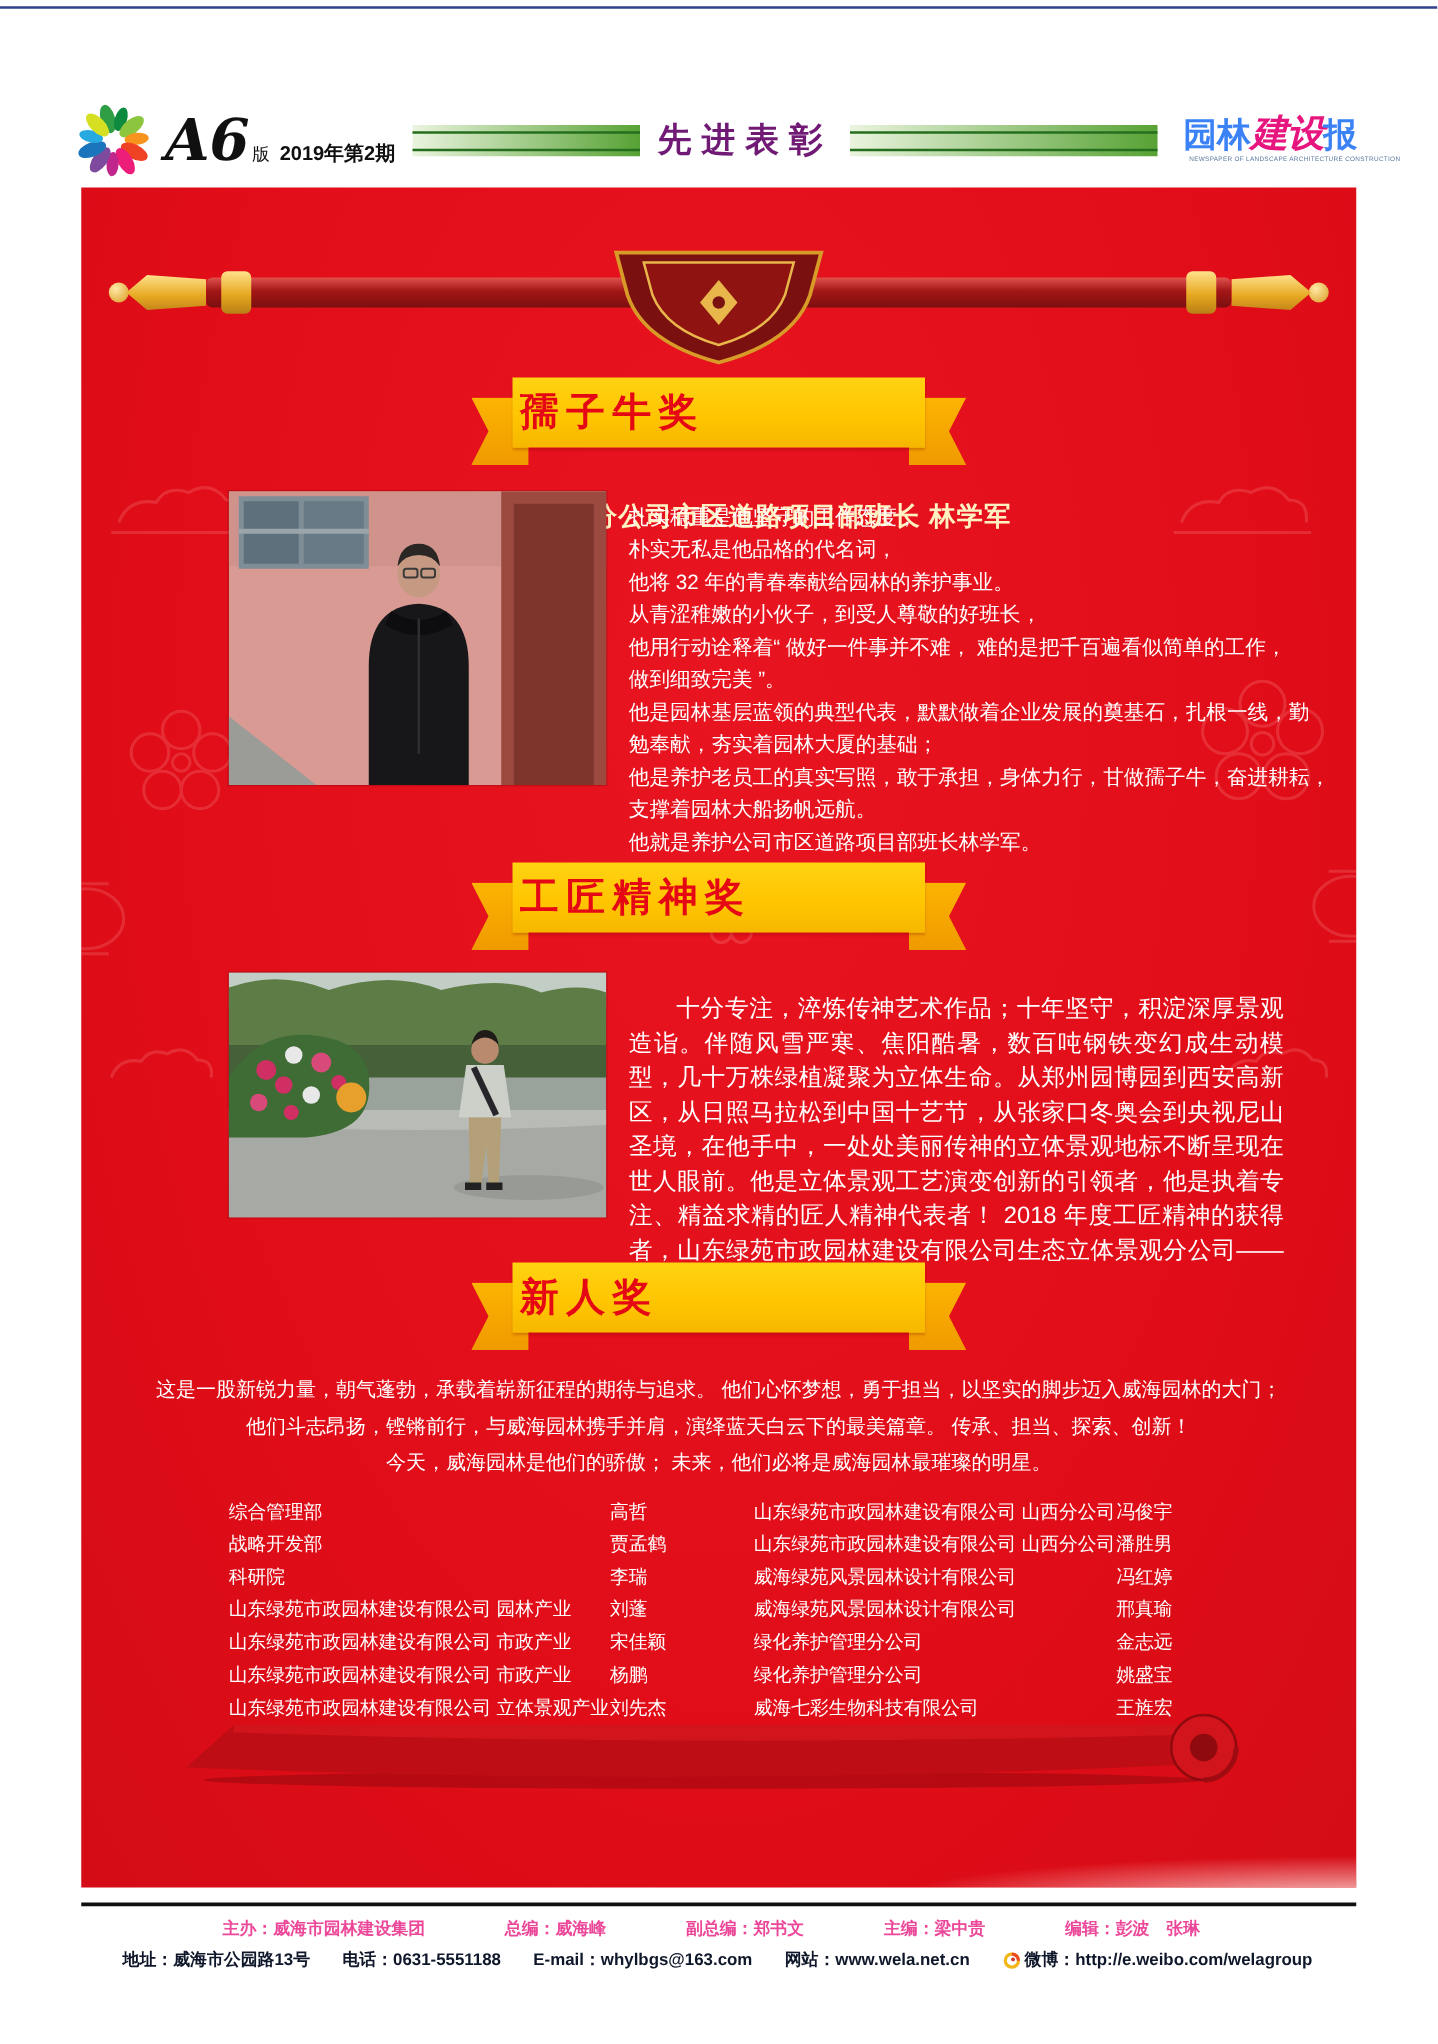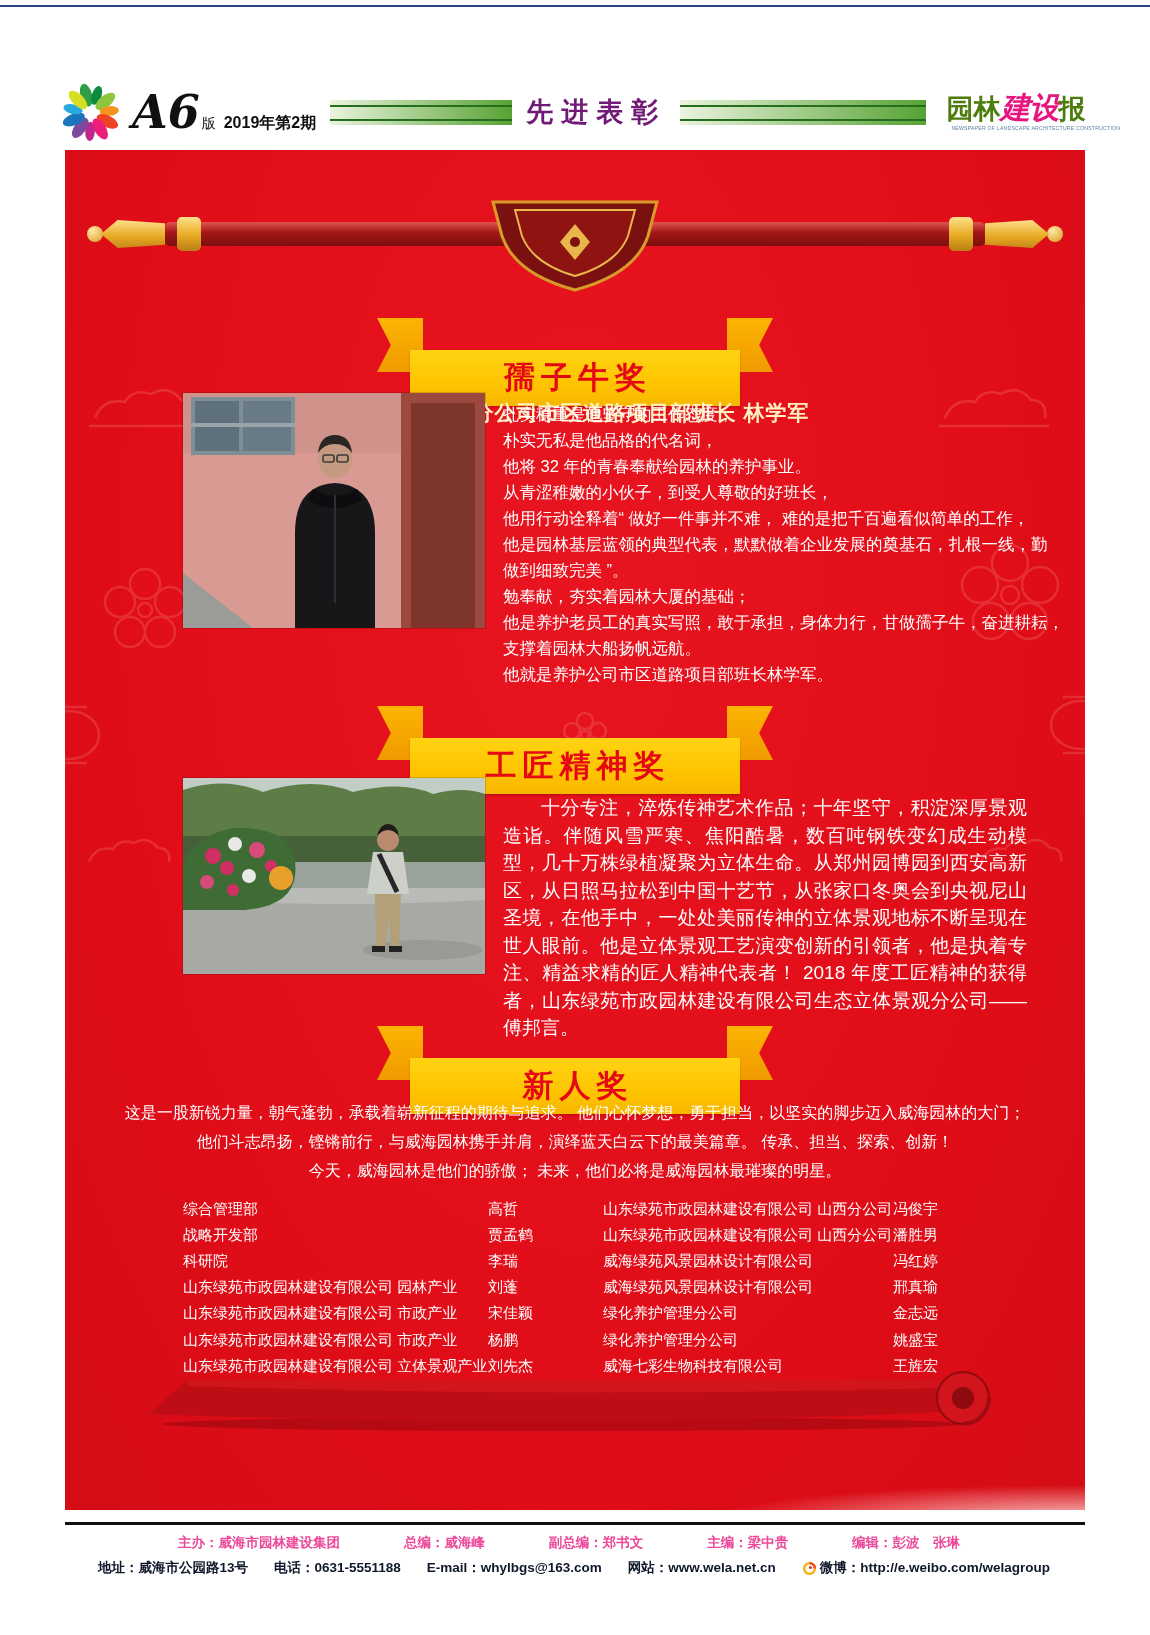--- a/index.html
+++ b/index.html
@@ -16,21 +16,21 @@
   .edition-issue{font-size:16px;font-weight:bold;color:#101010;margin-left:8px;}
   .gbar{height:25px;margin:0 14px;
         background:linear-gradient(#246e1e,#246e1e) 0 5px/100% 2px no-repeat,
                    linear-gradient(#246e1e,#246e1e) 0 19px/100% 2px no-repeat,
                    linear-gradient(to right,#eaf4de,#57a234);}
   .gbar.left{flex:1;}
   .gbar.right{flex:1.35;}
   .sec-head{font-size:27px;font-weight:bold;color:#701a75;letter-spacing:8px;white-space:nowrap;}
   .masthead{flex:0 0 auto;width:152px;text-align:center;}
   .masthead-cn{white-space:nowrap;line-height:1;}
-  .mh-blue{color:#4d7c0f;font-weight:bold;font-size:27px;font-family:"Liberation Serif",serif;}
+  .mh-blue{color:#3b82f6;font-weight:bold;font-size:27px;font-family:"Liberation Serif",serif;}
   .mh-pink{color:#e7157e;font-weight:bold;font-style:italic;font-size:30px;font-family:"DejaVu Serif",serif;letter-spacing:-1px;}
   .masthead-en{font-size:6px;color:#5c7ba0;letter-spacing:.3px;margin-top:2px;white-space:nowrap;transform:scale(.85);transform-origin:center;}
 
   
   .poster{position:absolute;top:150px;left:65px;width:1020px;height:1360px;overflow:hidden;
           background:radial-gradient(ellipse at 50% 30%,#e8141f 0%,#e10d18 60%,#d40c16 100%);}
   .deco{position:absolute;inset:0;width:100%;height:100%;pointer-events:none;}
 
   
   .rod-bar{position:absolute;left:100px;top:72px;width:820px;height:24px;border-radius:5px;
@@ -46,22 +46,22 @@
             background:radial-gradient(circle at 35% 30%,#ffe9a8,#d89a1e);}
   .ball-l{left:22px;} .ball-r{left:982px;}
   .medallion{position:absolute;left:50%;top:46px;transform:translateX(-50%);}
 
   
   .ribbon{position:absolute;left:50%;transform:translateX(-50%);width:330px;height:56px;}
   .r1{top:152px;} .r2{top:540px;} .r3{top:860px;}
   .rib-tail{position:absolute;top:16px;width:46px;height:54px;background:linear-gradient(180deg,#fcb402,#f09a00);}
   .rib-tail.left{left:-33px;clip-path:polygon(0 0,100% 0,100% 100%,0 100%,30% 50%);}
   .rib-tail.right{right:-33px;clip-path:polygon(0 0,100% 0,70% 50%,100% 100%,0 100%);}
-  .rib-face{position:absolute;left:0;right:0;top:0;height:56px;display:flex;align-items:center;justify-content:center;
-            background:linear-gradient(180deg,#ffd312,#ffc400 60%,#f6b700);box-shadow:0 2px 2px rgba(120,0,0,.25);margin-top:48px;}
+  .rib-face{position:absolute;left:0;right:0;top:0;height:56px;display:flex;align-items:center;justify-content:flex-start;
+            background:linear-gradient(180deg,#ffd312,#ffc400 60%,#f6b700);box-shadow:0 2px 2px rgba(120,0,0,.25);}
   .rib-title{font-size:31px;font-weight:bold;color:#e60714;letter-spacing:6px;padding-left:6px;}
 
   .subtitle{position:absolute;left:0;width:100%;text-align:center;font-size:21px;font-weight:bold;
             color:#fff1c2;letter-spacing:1px;margin-top:35px;}
   .st1{top:214px;} .st2{top:608px;}
 
   .row{position:absolute;left:118px;right:58px;}
   .row1{top:243px;} .row2{top:628px;}
   .photo{position:absolute;left:0;top:0;display:block;box-shadow:0 0 0 1px rgba(0,0,0,.15);}
   .photo1{width:302px;height:235px;} .photo2{width:302px;height:196px;}
@@ -223,22 +223,22 @@
       <rect x="140" y="62" width="11" height="7" rx="2" fill="none" stroke="#3a3a3a" stroke-width="1.6"></rect>
       <rect x="154" y="62" width="11" height="7" rx="2" fill="none" stroke="#3a3a3a" stroke-width="1.6"></rect>
       <line x1="152" y1="102" x2="152" y2="210" stroke="#2e2e33" stroke-width="2"></line>
     </svg>
     <div class="body1">
       <div>扎实稳重是他坚守的工作态度，</div>
       <div>朴实无私是他品格的代名词，</div>
       <div>他将 32 年的青春奉献给园林的养护事业。</div>
       <div>从青涩稚嫩的小伙子，到受人尊敬的好班长，</div>
       <div>他用行动诠释着“ 做好一件事并不难， 难的是把千百遍看似简单的工作，</div>
+      <div>做到细致完美 ”。</div>
       <div>他是园林基层蓝领的典型代表，默默做着企业发展的奠基石，扎根一线，勤</div>
-      <div>做到细致完美 ”。</div>
       <div>勉奉献，夯实着园林大厦的基础；</div>
       <div>他是养护老员工的真实写照，敢于承担，身体力行，甘做孺子牛，奋进耕耘，</div>
       <div>支撑着园林大船扬帆远航。</div>
       <div>他就是养护公司市区道路项目部班长林学军。</div>
     </div>
   </div>
 
   <div class="ribbon r2">
     <div class="rib-tail left"></div>
     <div class="rib-tail right"></div>

